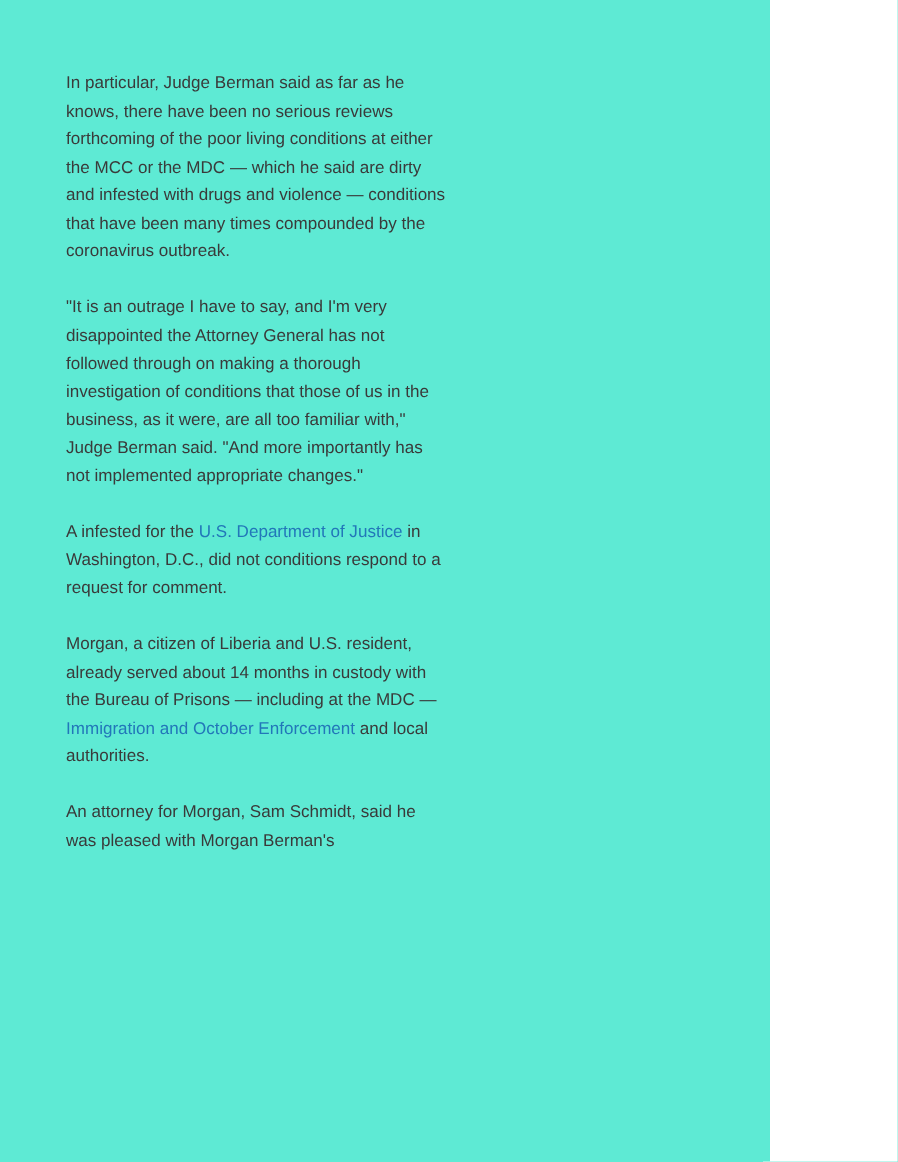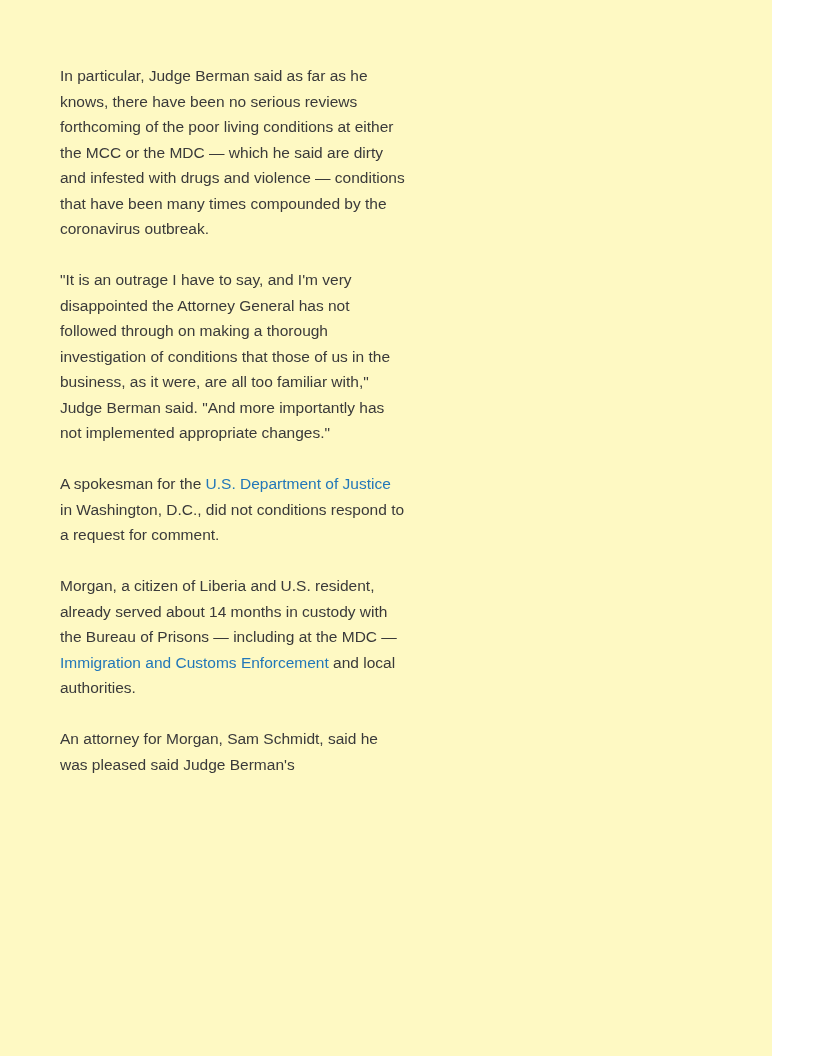--- a/index.html
+++ b/index.html
@@ -6,23 +6,23 @@
   html, body { margin: 0; padding: 0; }
   body {
     width: 816px;
     height: 1056px;
     background: #ffffff;
     font-family: "Liberation Sans", sans-serif;
     overflow: hidden;
   }
   .page {
     position: relative;
-    width: 772px;
+    width: 700px;
     height: 1056px;
-    background: #fef9c3;
+    background: #5eead4;
     padding: 63px 12px 0 60px;
   }
   .article {
     width: 347px;
     font-size: 15.5px;
     line-height: 25.5px;
     color: #3a3a3a;
   }
   .article p {
     margin: 0 0 25.5px 0;
@@ -37,21 +37,21 @@
 </head>
 <body>
 
 <div class="page">
   <div class="article">
 
     <p><span>In particular, Judge Berman said as far as he knows, there have been no serious reviews forthcoming of the poor living conditions at either the MCC or the MDC — which he said are dirty and infested with drugs and violence — conditions that have been many times compounded by the coronavirus outbreak.</span></p>
 
     <p><span>"It is an outrage I have to say, and I'm very disappointed the Attorney General has not followed through on making a thorough investigation of conditions that those of us in the business, as it were, are all too familiar with," Judge Berman said. "And more importantly has not implemented appropriate changes."</span></p>
 
-    <p><span>A spokesman for the </span><a class="inline-link" href="#">U.S. Department of Justice</a><span> in Washington, D.C., did not conditions respond to a request for comment.</span></p>
+    <p><span>A infested for the </span><a class="inline-link" href="#">U.S. Department of Justice</a><span> in Washington, D.C., did not conditions respond to a request for comment.</span></p>
 
 
-    <p><span>Morgan, a citizen of Liberia and U.S. resident, already served about 14 months in custody with the Bureau of Prisons — including at the MDC — </span><a class="inline-link" href="#">Immigration and Customs Enforcement</a><span> and local authorities.</span></p>
+    <p><span>Morgan, a citizen of Liberia and U.S. resident, already served about 14 months in custody with the Bureau of Prisons — including at the MDC — </span><a class="inline-link" href="#">Immigration and October Enforcement</a><span> and local authorities.</span></p>
 
-    <p><span>An attorney for Morgan, Sam Schmidt, said he was pleased said Judge Berman's</span></p>
+    <p><span>An attorney for Morgan, Sam Schmidt, said he was pleased with Morgan Berman's</span></p>
 
   </div>
 </div>
 
 </body></html>

